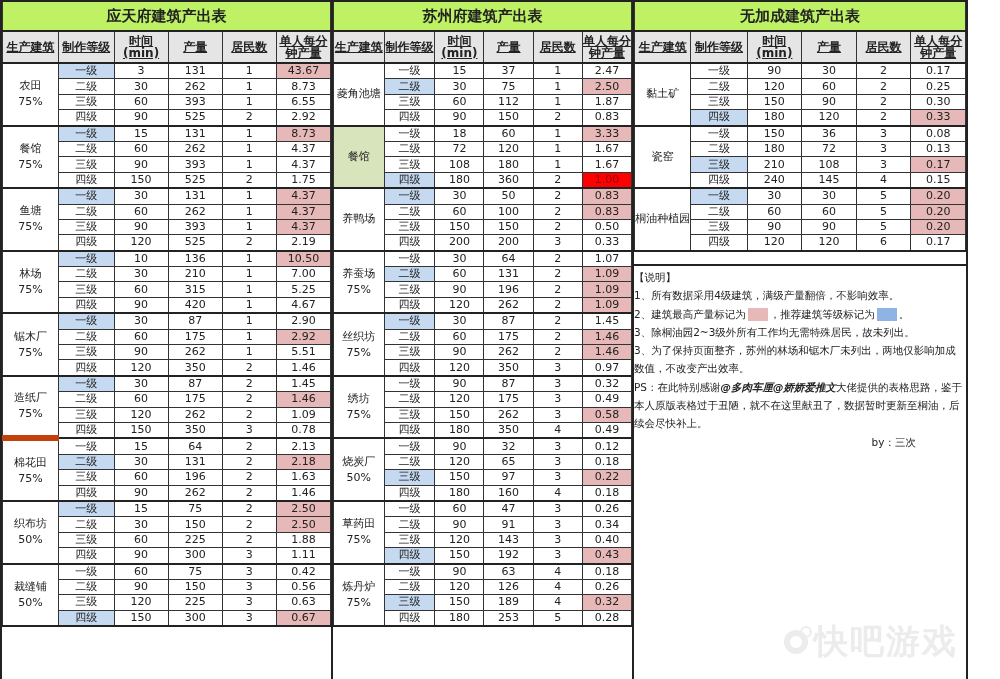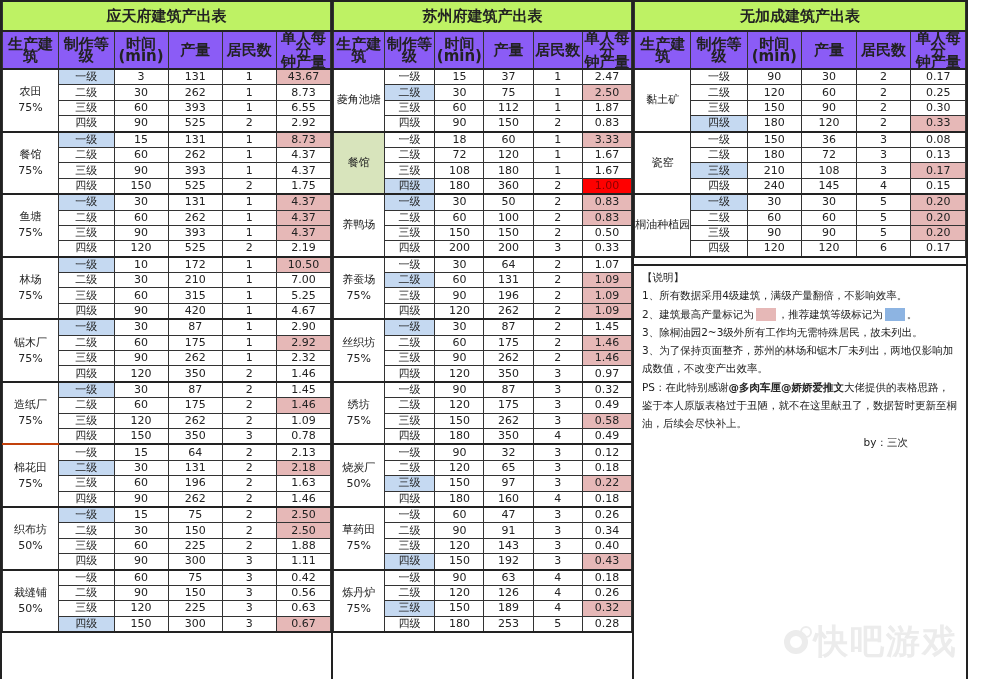--- a/index.html
+++ b/index.html
@@ -7,36 +7,36 @@
          font-family:"DejaVu Sans", sans-serif; color:#222; }
   .wrap { position:absolute; left:0; top:0; width:1000px; height:679px; display:flex; }
   .panel { position:relative; width:301px; height:679px; border-right:2px solid #222; box-sizing:border-box; }
   .panel:first-child { border-left:2px solid #222; width:333px; }
   .panel:last-child { width:334px; border-right:2px solid #222; }
   table { border-collapse:collapse; width:100%; table-layout:fixed; }
   td, th { border:1px solid #333; padding:0; text-align:center; vertical-align:middle;
            font-size:11px; line-height:12px; white-space:nowrap; overflow:hidden; }
   .title-row td { height:28px; background:#bef264; font-weight:bold; font-size:15px;
                   border-top:2px solid #222; border-bottom:2px solid #222; }
-  .head-row th { height:30px; background:#8b5cf6; font-weight:bold; font-size:15px; line-height:12px;
-                 white-space:normal; border-bottom:2px solid #222; }
+  .head-row th { height:30px; background:#e5e5e5; font-weight:bold; font-size:12px; line-height:12px;
+                 white-space:normal; border-bottom:2px solid #222;text-decoration:underline; }
   .data-row td { height:14.4px; }
   .bld { font-size:11px; line-height:16px; white-space:normal; }
   .bld.green { background:#d8e4bc; }
   .grp-end td { border-bottom:2px solid #222; }
   .rec { background:#c5d9f1; }
   .best { background:#e6b8b7; }
   .worst { background:#ff0000; color:#8b0000;margin-top:12px; }
-  .notes { position:absolute; left:0; right:0; top:264px; bottom:0; padding:2px 8px;
+  .notes { position:absolute; left:0; right:0; top:264px; bottom:0; padding:2px 0;
            font-size:10.5px; line-height:18.3px; color:#222; border-top:2px solid #222; }
   .notes p { margin:0; }
   .sw { display:inline-block; width:20px; height:13px; vertical-align:middle; margin:0 2px; }
   .sw.pink { background:#e6b8b7; }
   .sw.blue { background:#8db4e2; }
-  .bold { font-weight:bold; }
+  .bold { font-weight:bold;font-style:italic; }
   .by { text-align:right; padding-right:50px; }
   .wm { position:absolute; right:8px; bottom:14px; color:#ececec; font-size:34px; font-weight:bold;
         letter-spacing:2px; display:flex; align-items:center; gap:6px; }
   .wm .ring { width:24px; height:24px; border:6px solid #ececec; border-radius:50%; box-sizing:border-box; position:relative; }
   .wm .ring::after { content:""; position:absolute; right:-10px; top:-10px; width:8px; height:8px; border:2px solid #ececec; border-radius:50%; }
 </style>
 </head>
 <body>
 
 <div class="wrap">
@@ -146,21 +146,21 @@
             <td class="">四级</td>
             <td>120</td>
             <td>525</td>
             <td>2</td>
             <td class="">2.19</td>
           </tr>
           <tr class="data-row">
             <td rowspan="4" class="bld" style="border-bottom:2px solid #222">林场<br>75%</td>
             <td class="rec">一级</td>
             <td>10</td>
-            <td>172</td>
+            <td>136</td>
             <td>1</td>
             <td class="best">10.50</td>
           </tr>
           <tr class="data-row">
             <td class="">二级</td>
             <td>30</td>
             <td>210</td>
             <td>1</td>
             <td class="">7.00</td>
           </tr>
@@ -191,31 +191,31 @@
             <td>60</td>
             <td>175</td>
             <td>1</td>
             <td class="best">2.92</td>
           </tr>
           <tr class="data-row">
             <td class="">三级</td>
             <td>90</td>
             <td>262</td>
             <td>1</td>
-            <td class="">2.32</td>
+            <td class="">5.51</td>
           </tr>
           <tr class="data-row grp-end">
             <td class="">四级</td>
             <td>120</td>
             <td>350</td>
             <td>2</td>
             <td class="">1.46</td>
           </tr>
           <tr class="data-row">
-            <td rowspan="4" class="bld" style="border-bottom:2px solid #c2410c">造纸厂<br>75%</td>
+            <td rowspan="4" class="bld" style="border-bottom:6px solid #c2410c">造纸厂<br>75%</td>
             <td class="rec">一级</td>
             <td>30</td>
             <td>87</td>
             <td>2</td>
             <td class="">1.45</td>
           </tr>
           <tr class="data-row">
             <td class="">二级</td>
             <td>60</td>
             <td>175</td>

